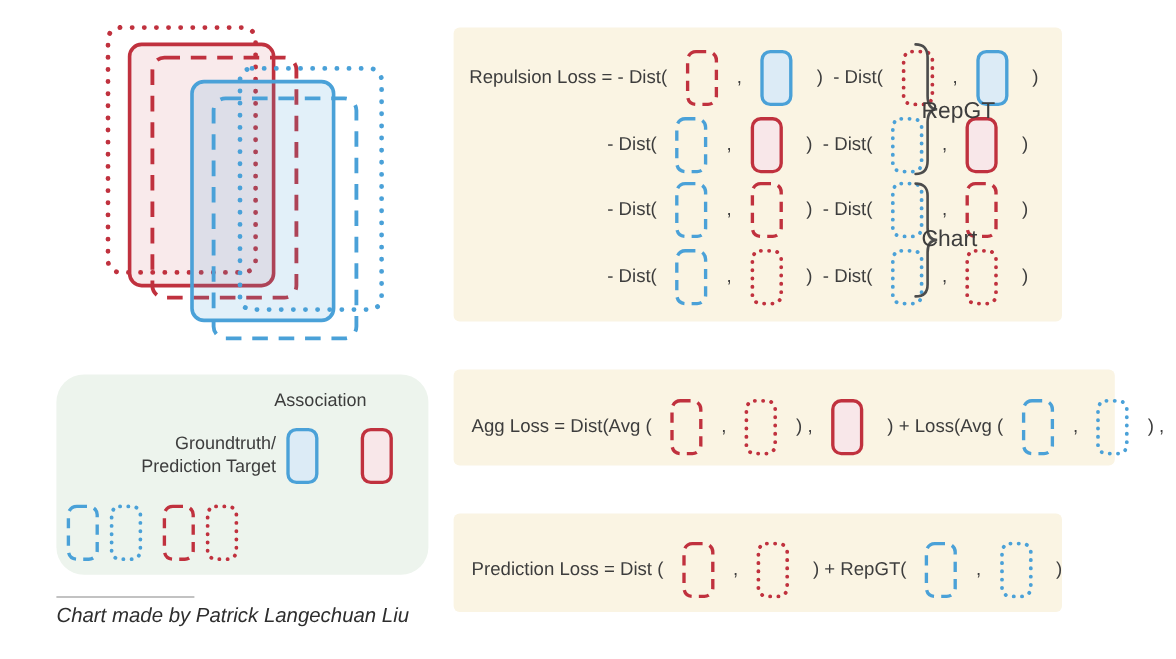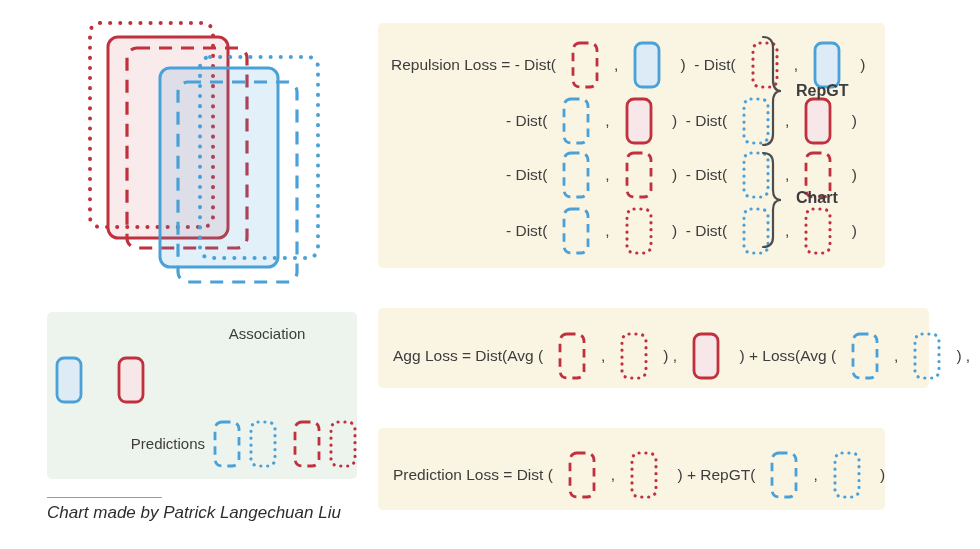--- a/index.html
+++ b/index.html
@@ -5,35 +5,35 @@
   html,body{margin:0;padding:0;background:#fff;}
   .stage{position:relative;width:980px;height:549px;background:#ffffff;overflow:hidden;
          font-family:"Liberation Sans",sans-serif;color:var(--text,#3d3d3d);}
   .panel{position:absolute;border-radius:5px;}
   .panel-cream{background:var(--panel,#faf4e3);}
   .panel-green{background:var(--legend-panel,#edf4ed);}
 
   #repulsion-panel{left:378px;top:23px;width:507px;height:245px;}
   #agg-panel{left:378px;top:308px;width:507px;height:80px;padding-left:44px;}
   #consistency-panel{left:378px;top:428px;width:507px;height:82px;}
-  #legend-panel{left:47px;top:312px;width:310px;height:167px;}
+  #legend-panel{left:47px;top:312px;width:310px;height:167px;border-radius:23px;}
 
   .eq-row{position:absolute;display:flex;align-items:center;height:50px;gap:15px;}
   .eq-text{font-size:15.5px;color:var(--text,#3d3d3d);white-space:pre;}
   .row-1{left:13px;top:17px;}
   .row-2{left:128px;top:73px;}
   .row-3{left:128px;top:127px;}
   .row-4{left:128px;top:183px;}
   .agg-row{left:15px;top:23px;}
   .cons-row{left:15px;top:22px;}
 
   .brace{position:absolute;left:382px;}
   .brace-1{top:12px;}
   .brace-2{top:128px;}
-  .brace-label{position:absolute;left:418px;font-size:16px;color:var(--text,#3d3d3d);font-weight:bold;}
+  .brace-label{position:absolute;left:390px;font-size:19px;color:var(--text,#3d3d3d);}
   .brace-label-1{top:59px;}
   .brace-label-2{top:166px;}
 
   .legend-title{position:absolute;left:140px;top:13px;width:160px;text-align:center;
                 font-size:15px;color:var(--text,#3d3d3d);}
   .legend-row{position:absolute;display:flex;align-items:center;height:56px;}
   .legend-row-gt{left:8px;top:40px;}
   .legend-row-pred{left:8px;top:104px;}
   .legend-label{font-size:15px;line-height:1.25;text-align:right;white-space:pre-line;
                 color:var(--text,#3d3d3d);}
@@ -143,31 +143,32 @@
     <svg class="brace brace-2" width="24" height="98" viewBox="0 0 24 98">
       <path d="M3,2 Q13,2 13,12 L13,39 Q13,49 21,49 Q13,49 13,59 L13,86 Q13,96 3,96" fill="none" stroke="#4c4c4c" stroke-width="2.2" stroke-linecap="round"></path>
     </svg>
     <div class="brace-label brace-label-1">RepGT</div>
     <div class="brace-label brace-label-2">Chart</div>
   </section>
 
   <section class="panel panel-green" id="legend-panel">
     <div class="legend-title">Association</div>
     <div class="legend-row legend-row-gt">
+      <div class="legend-label legend-label-gt">Groundtruth/
+Prediction Target</div>
       <div class="legend-boxes">
           <svg width="28" height="48" viewBox="0 0 28 48" style="margin-left: 0px;">
             <rect x="2" y="2" width="24" height="44" rx="7" stroke="#4aa1d8" fill="#dcebf6" stroke-width="2.8"></rect>
           </svg>
           <svg width="28" height="48" viewBox="0 0 28 48" style="margin-left: 34px;">
             <rect x="2" y="2" width="24" height="44" rx="7" stroke="#c0313e" fill="#f8e7e9" stroke-width="2.8"></rect>
           </svg>
         </div>
     </div>
     <div class="legend-row legend-row-pred">
-      <div class="legend-label legend-label-pred">Predictions</div>
       <div class="legend-boxes">
           <svg width="28" height="48" viewBox="0 0 28 48" style="margin-left: 0px;">
             <rect x="2" y="2" width="24" height="44" rx="7" stroke="#4aa1d8" fill="none" stroke-width="2.8" stroke-dasharray="8.5 6"></rect>
           </svg>
           <svg width="28" height="48" viewBox="0 0 28 48" style="margin-left: 8px;">
             <rect x="2" y="2" width="24" height="44" rx="7" stroke="#4aa1d8" fill="none" stroke-width="3.2" stroke-dasharray="0.1 6.8" stroke-linecap="round"></rect>
           </svg>
           <svg width="28" height="48" viewBox="0 0 28 48" style="margin-left: 16px;">
             <rect x="2" y="2" width="24" height="44" rx="7" stroke="#c0313e" fill="none" stroke-width="2.8" stroke-dasharray="8.5 6"></rect>
           </svg>

